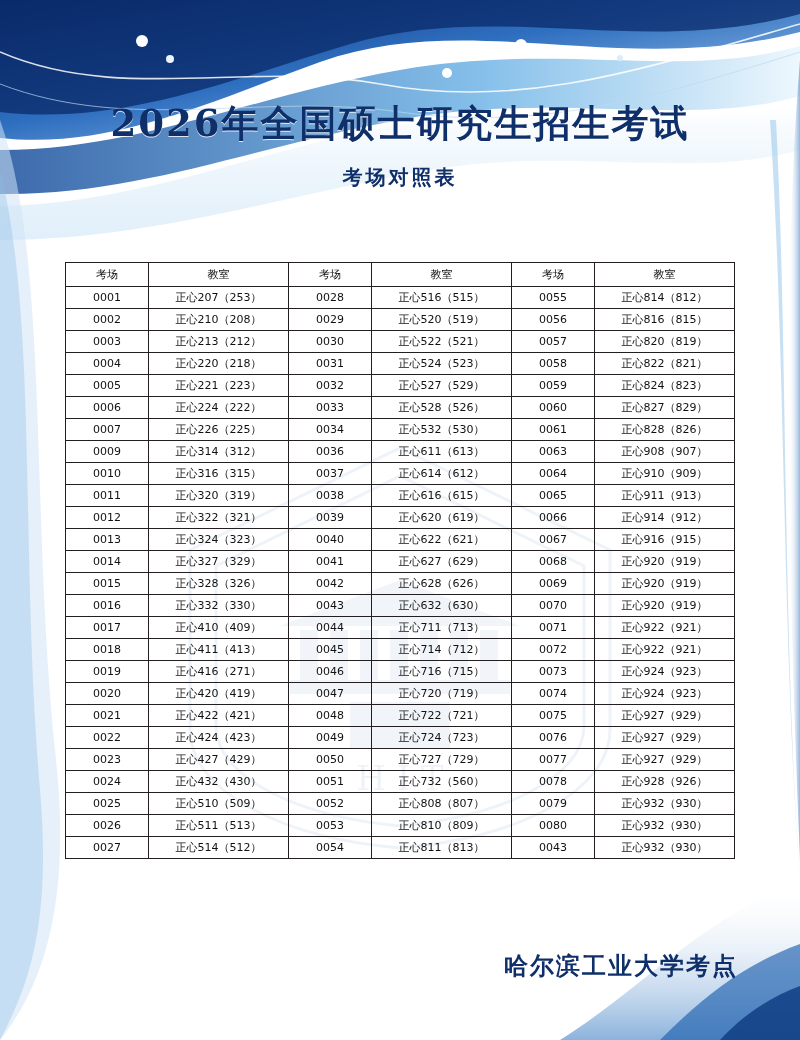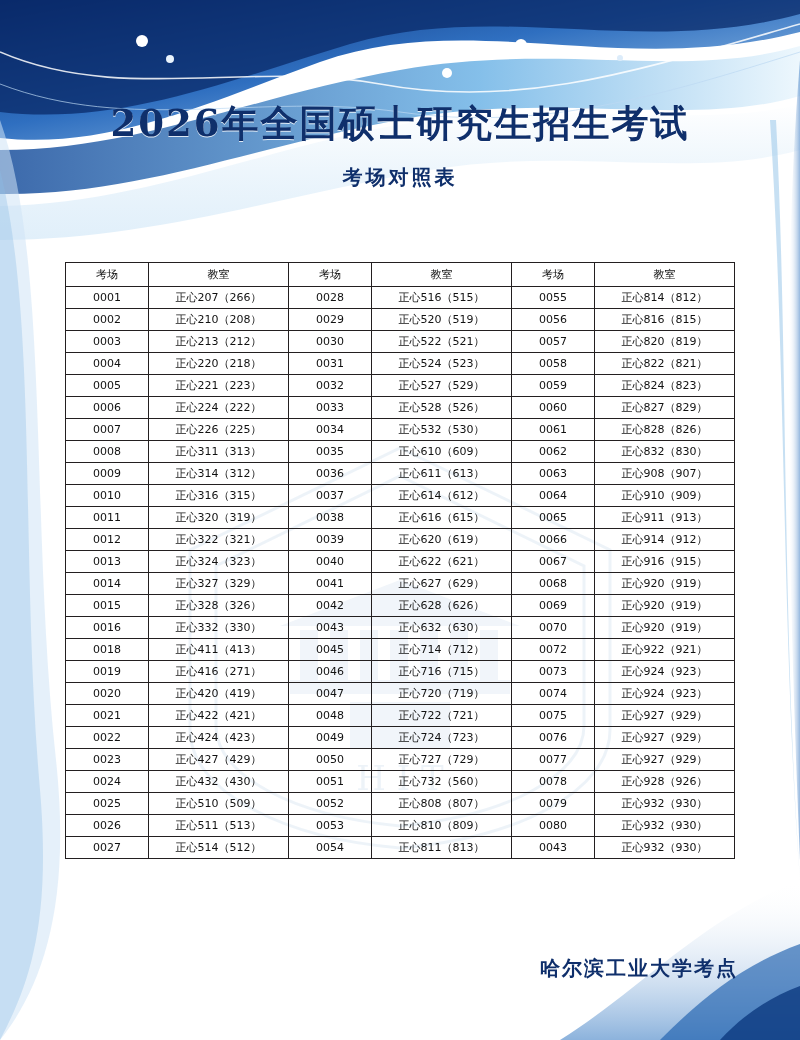--- a/index.html
+++ b/index.html
@@ -102,21 +102,21 @@
   col.c-room { width: 83px; }
   col.c-class { width: 140px; }
 
   
   .footer {
     position: absolute;
     right: 62px;
     bottom: 58px;
     z-index: 6;
     font-family: "DejaVu Serif", "Liberation Serif", serif;
-    font-size: 20px;
+    font-size: 24px;
     font-weight: bold;
     color: #0f2f6b;
     letter-spacing: 2px;
   }
 </style>
 </head>
 <body>
 
 <div class="page">
 
@@ -219,21 +219,21 @@
             <th>教室</th>
             <th>考场</th>
             <th>教室</th>
             <th>考场</th>
             <th>教室</th>
           </tr>
       </thead>
       <tbody id="table-body">
           <tr>
             <td>0001</td>
-            <td>正心207（266）</td>
+            <td>正心207（253）</td>
             <td>0028</td>
             <td>正心516（515）</td>
             <td>0055</td>
             <td>正心814（812）</td>
           </tr>
           <tr>
             <td>0002</td>
             <td>正心210（208）</td>
             <td>0029</td>
             <td>正心520（519）</td>
@@ -274,28 +274,20 @@
           </tr>
           <tr>
             <td>0007</td>
             <td>正心226（225）</td>
             <td>0034</td>
             <td>正心532（530）</td>
             <td>0061</td>
             <td>正心828（826）</td>
           </tr>
           <tr>
-            <td>0008</td>
-            <td>正心311（313）</td>
-            <td>0035</td>
-            <td>正心610（609）</td>
-            <td>0062</td>
-            <td>正心832（830）</td>
-          </tr>
-          <tr>
             <td>0009</td>
             <td>正心314（312）</td>
             <td>0036</td>
             <td>正心611（613）</td>
             <td>0063</td>
             <td>正心908（907）</td>
           </tr>
           <tr>
             <td>0010</td>
             <td>正心316（315）</td>
@@ -346,20 +338,28 @@
           </tr>
           <tr>
             <td>0016</td>
             <td>正心332（330）</td>
             <td>0043</td>
             <td>正心632（630）</td>
             <td>0070</td>
             <td>正心920（919）</td>
           </tr>
           <tr>
+            <td>0017</td>
+            <td>正心410（409）</td>
+            <td>0044</td>
+            <td>正心711（713）</td>
+            <td>0071</td>
+            <td>正心922（921）</td>
+          </tr>
+          <tr>
             <td>0018</td>
             <td>正心411（413）</td>
             <td>0045</td>
             <td>正心714（712）</td>
             <td>0072</td>
             <td>正心922（921）</td>
           </tr>
           <tr>
             <td>0019</td>
             <td>正心416（271）</td>

